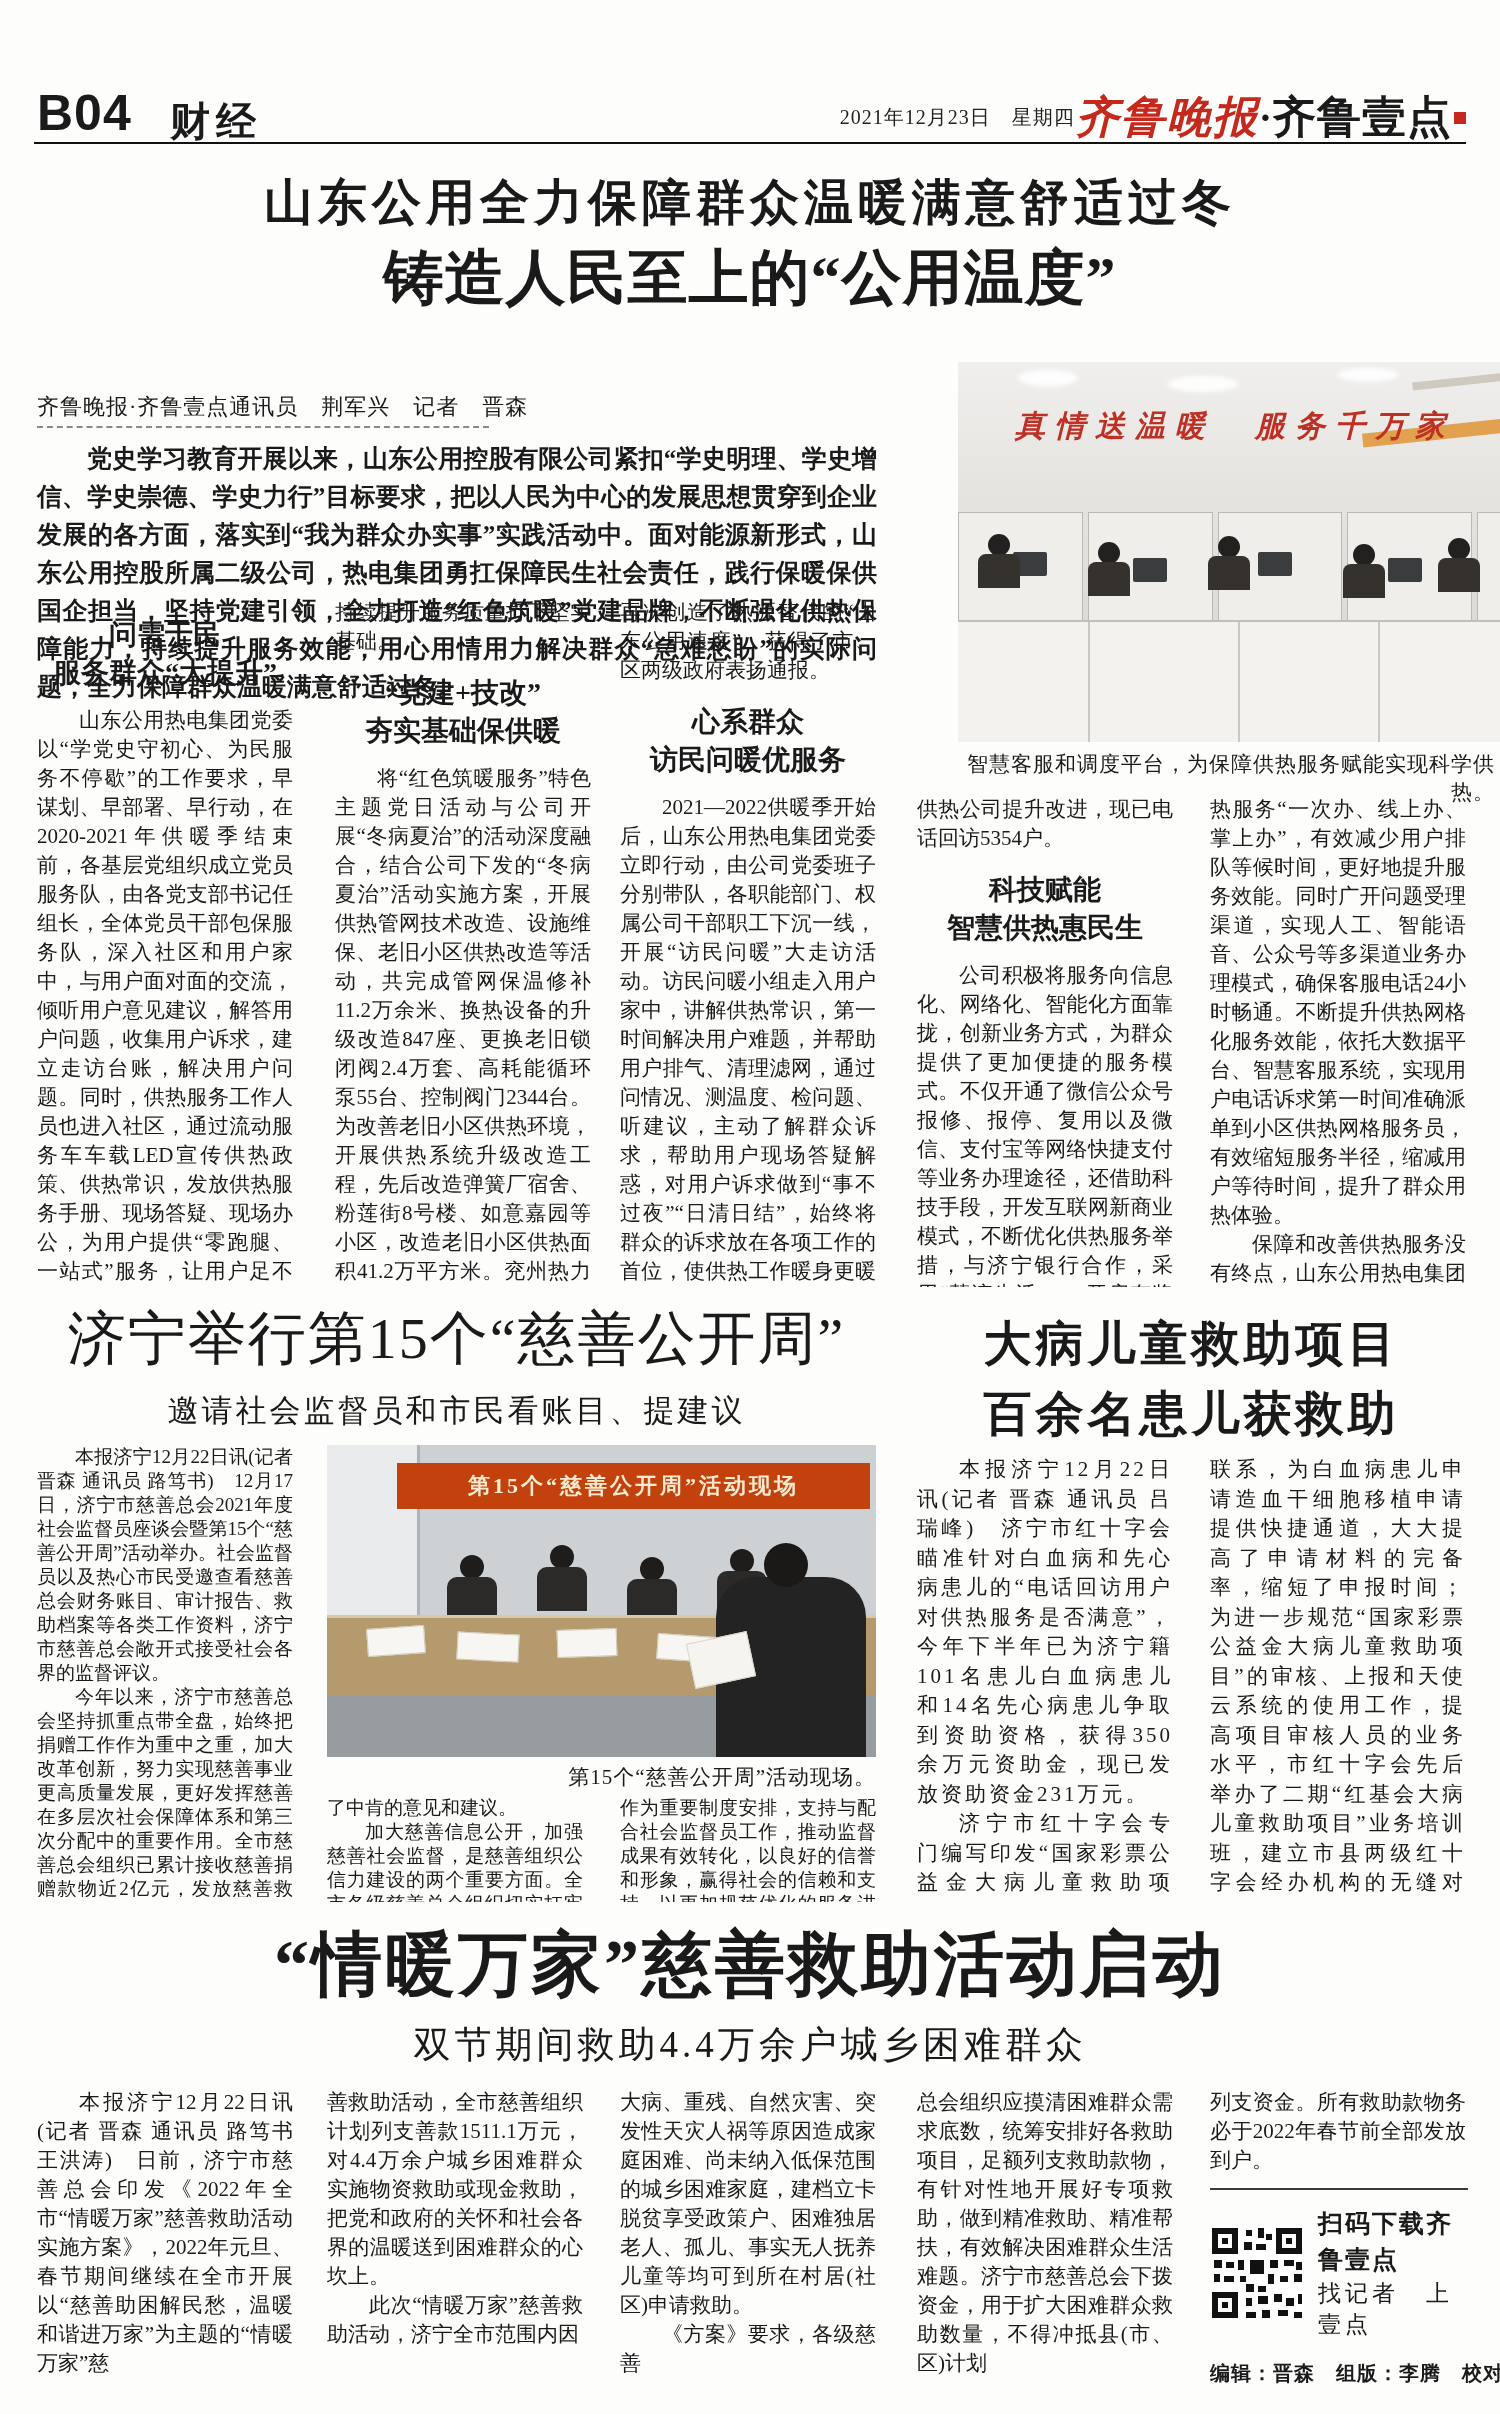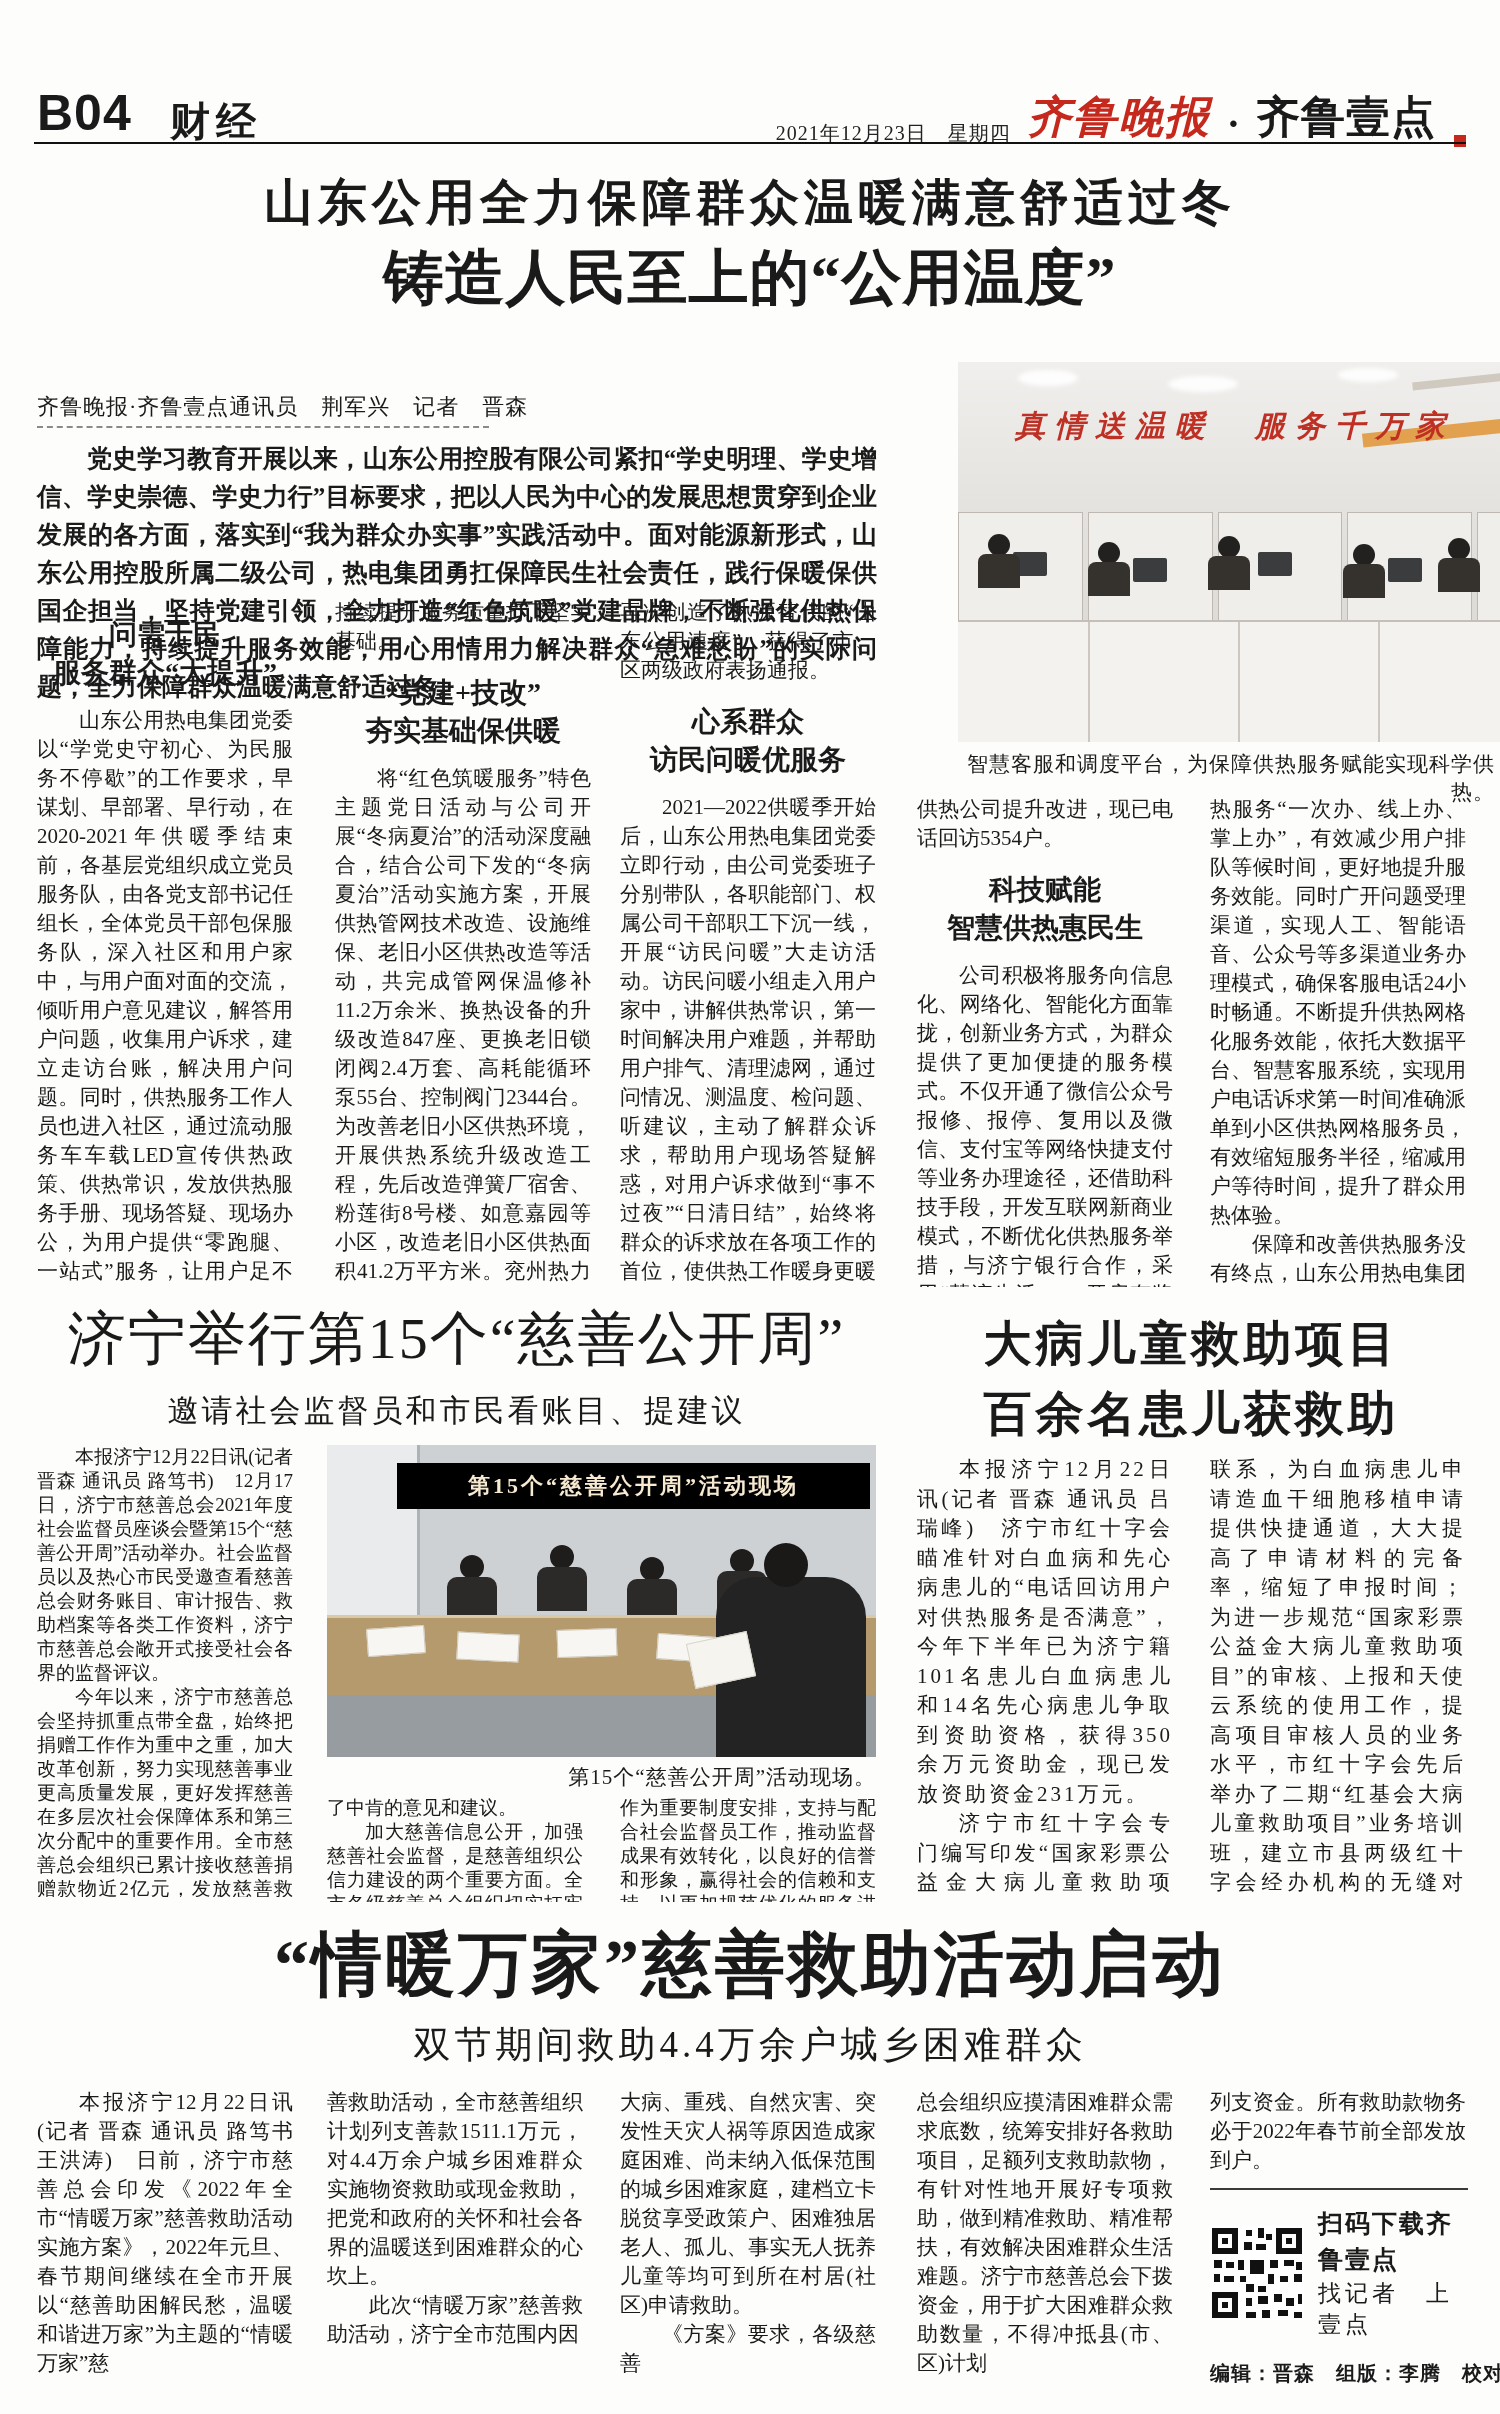--- a/index.html
+++ b/index.html
@@ -3,21 +3,21 @@
 <meta charset="utf-8">
 <style>
   html,body{margin:0;padding:0;background:#888;}
   .page{position:relative;width:1500px;height:2414px;background:#fdfdfc;margin:0 auto;overflow:hidden;
         font-family:"Liberation Serif","DejaVu Serif",serif;color:#1a1a1a;}
   
   .edition{position:absolute;left:37px;top:84px;font-family:"Liberation Sans","DejaVu Sans",sans-serif;
            font-weight:bold;font-size:50px;letter-spacing:1px;}
   .section{position:absolute;left:170px;top:94px;font-family:"Liberation Sans","DejaVu Sans",sans-serif;
            font-weight:bold;font-size:40px;letter-spacing:6px;}
-  .head-right{position:absolute;right:34px;top:88px;display:flex;align-items:flex-end;gap:16px;}
+  .head-right{position:absolute;right:34px;top:88px;display:flex;align-items:center;}
   .issue-date{font-size:20px;color:#222;letter-spacing:1px;}
   .mast-red{font-size:44px;font-weight:bold;color:#c5281c;font-style:italic;
             font-family:"Liberation Serif",serif;letter-spacing:2px;}
   .mast-sep{font-size:40px;font-weight:bold;}
   .mast-black{font-size:44px;font-weight:900;font-family:"Liberation Sans","DejaVu Sans",sans-serif;letter-spacing:1px;}
   .mast-dot{display:inline-block;width:12px;height:12px;background:#c5281c;margin-left:2px;}
   .header-rule{position:absolute;left:34px;right:34px;top:142px;border-top:2px solid #111;}
   
   .kicker{position:absolute;left:0;right:0;top:170px;text-align:center;font-size:49px;font-weight:bold;letter-spacing:5px;}
   .main-headline{position:absolute;left:0;right:0;top:238px;text-align:center;font-size:60px;font-weight:bold;letter-spacing:1px;}
@@ -55,21 +55,21 @@
   .cap1{left:958px;top:750px;width:537px;}
   
   .a2-headline{position:absolute;left:37px;top:1300px;width:839px;text-align:center;font-size:58px;font-weight:normal;letter-spacing:2px;}
   .a2-subhead{position:absolute;left:37px;top:1390px;width:839px;text-align:center;font-size:31px;letter-spacing:3px;}
   .a2col{font-size:19px;line-height:24px;}
   .a2c1{left:37px;top:1445px;height:452px;}
   .a2c2{left:327px;top:1796px;height:106px;}
   .a2c3{left:620px;top:1796px;height:106px;}
   .photo2{position:absolute;left:327px;top:1445px;width:549px;height:312px;overflow:hidden;background:#cdd1d4;}
   .p2-window{position:absolute;left:0;top:0;width:90px;height:200px;background:#e9ebec;border-right:3px solid #aeb2b5;}
-  .p2-banner{position:absolute;left:70px;right:6px;top:18px;height:46px;background:#000000;color:#f7ead0;
+  .p2-banner{position:absolute;left:70px;right:6px;top:18px;height:46px;background:#c2410c;color:#f7ead0;
              display:flex;align-items:center;justify-content:center;font-size:22px;font-weight:bold;letter-spacing:3px;}
   .p2-tables{position:absolute;left:0;right:0;top:170px;height:80px;background:#b59a6e;
              border-top:3px solid #d8c9a8;}
   .p2-paper{position:absolute;background:#f7f6f2;border:1px solid #cfc9ba;}
   .p2-floor{position:absolute;left:0;right:0;bottom:0;height:62px;background:#969c9f;}
   .p2-person{position:absolute;}
   .p2-person .hd{width:24px;height:24px;border-radius:50%;background:#1f1d1b;margin:0 auto;}
   .p2-person .bd{width:50px;height:44px;border-radius:10px 10px 0 0;background:#2c2a28;margin-top:-2px;}
   .p2-fg{position:absolute;right:10px;bottom:0;width:150px;height:180px;border-radius:40px 40px 0 0;background:#232323;}
   .p2-fg .fhd{position:absolute;top:-34px;left:48px;width:44px;height:44px;border-radius:50%;background:#1b1917;}

